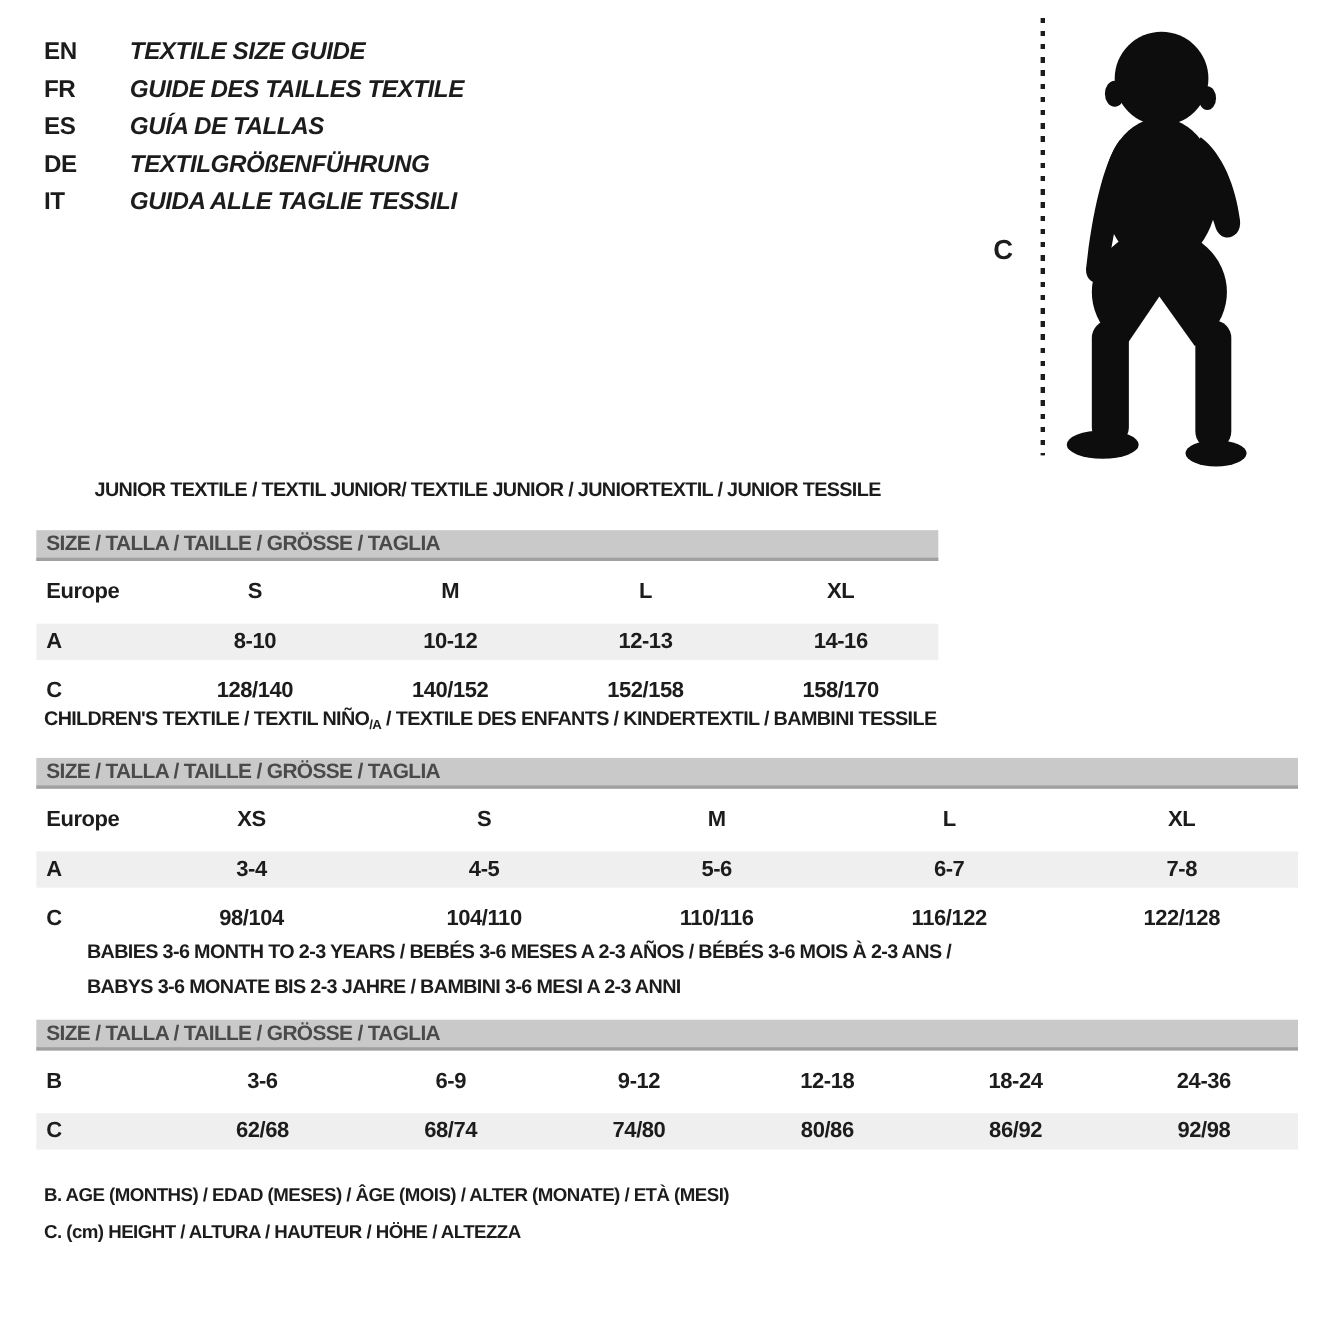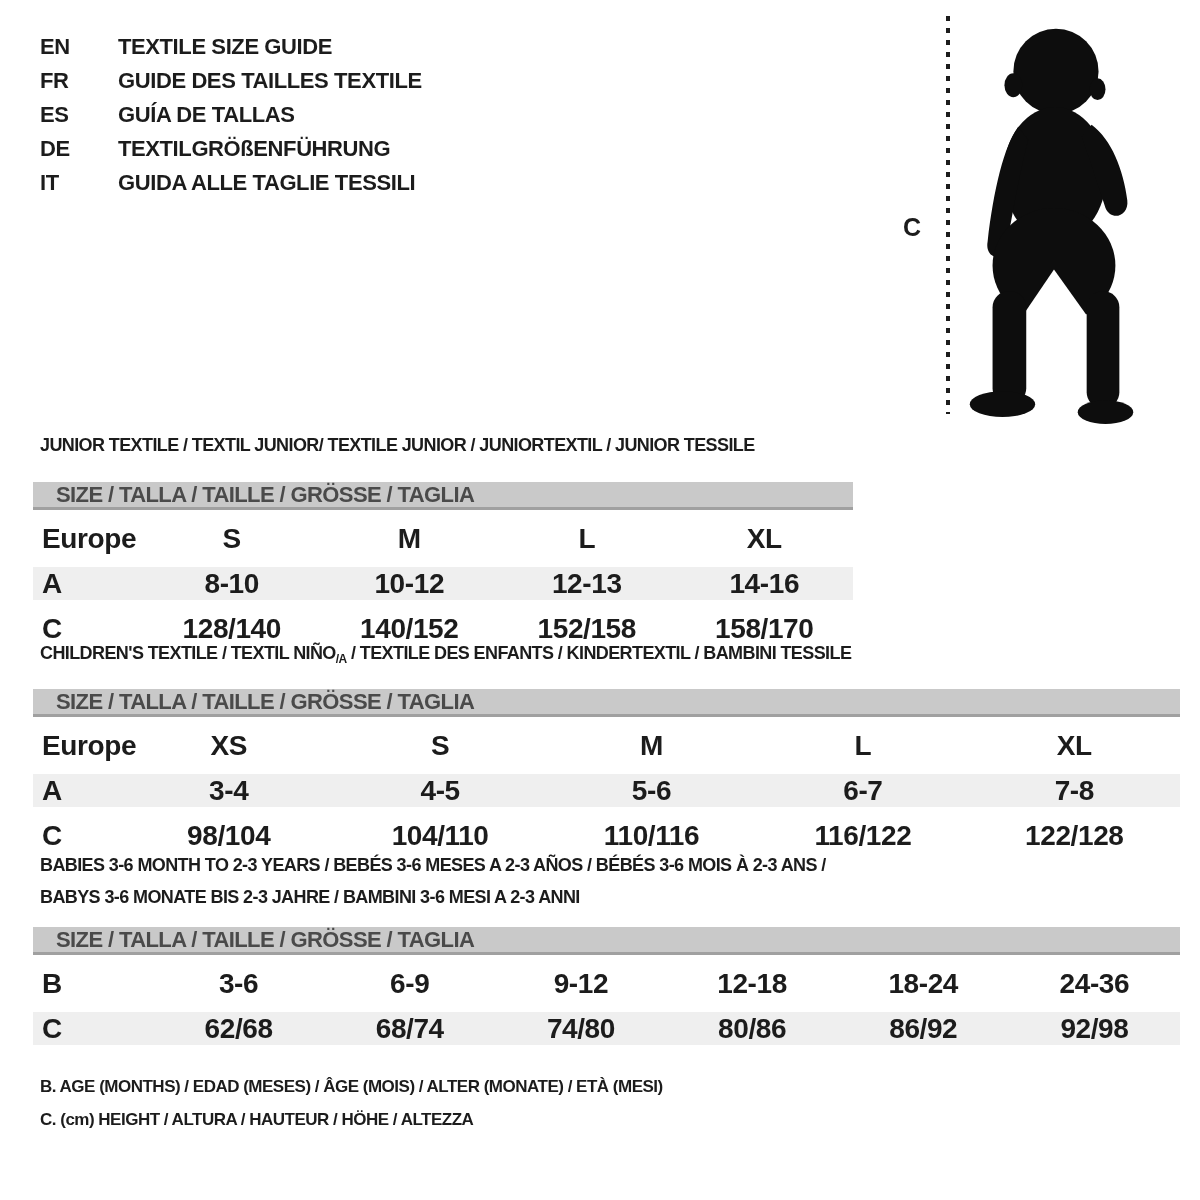--- a/index.html
+++ b/index.html
@@ -18,49 +18,49 @@
     color:var(--text);
     font-weight:bold;
     letter-spacing:-0.4px;
   }
   .page{position:relative;width:1200px;height:1200px;overflow:hidden;}
 
   
   .languages{position:absolute;left:40px;top:30px;}
   .lang-row{display:flex;line-height:34px;font-size:22px;}
   .lang-code{width:78px;flex:0 0 78px;}
-  .lang-title{white-space:nowrap;}
+  .lang-title{white-space:nowrap;font-style:italic;}
 
   
   .figure-label{position:absolute;left:903px;top:213px;font-size:25px;}
   .dash-line{
     position:absolute;left:946px;top:16px;width:4px;height:398px;
     background:repeating-linear-gradient(to bottom,var(--text) 0 5px,transparent 5px 12px);
   }
   .toddler{position:absolute;left:960px;top:6px;width:184px;height:420px;}
 
   
   .sec-heading{position:absolute;left:40px;font-size:18px;white-space:nowrap;letter-spacing:-0.6px;}
   .sec-heading sub{font-size:12px;vertical-align:-4px;}
-  .heading-junior{top:435px;}
+  .heading-junior{top:435px;margin-left:46px;}
   .heading-children{top:643px;}
-  .heading-babies{top:849px;line-height:32px;}
+  .heading-babies{top:849px;line-height:32px;margin-left:39px;}
 
   
   .tbl{position:absolute;left:33px;}
   .tbl-junior{top:482px;width:820px;}
   .tbl-children{top:689px;width:1147px;}
   .tbl-babies{top:927px;width:1147px;}
   .tbl-head{
     height:28px;line-height:25px;background:var(--header-bar-bg);
     border-bottom:3px solid var(--header-bar-border);
-    color:var(--header-bar-text);font-size:22px;padding-left:23px;
+    color:var(--header-bar-text);font-size:19px;padding-left:9px;
     margin-bottom:2px;white-space:nowrap;letter-spacing:-0.6px;
   }
-  .tbl-row{display:grid;align-items:center;height:33px;font-size:28px;margin-top:12px;}
+  .tbl-row{display:grid;align-items:center;height:33px;font-size:20px;margin-top:12px;}
   .tbl-junior .tbl-row{grid-template-columns:110px repeat(4,1fr);}
   .tbl-children .tbl-row{grid-template-columns:90px repeat(5,1fr);}
   .tbl-babies .tbl-row{grid-template-columns:120px repeat(6,1fr);}
   .tbl-row.alt{background:var(--alt-row-bg);}
   .row-label{padding-left:9px;text-align:left;}
   .cell{text-align:center;}
 
   
   .legend{position:absolute;left:40px;top:1070px;}
   .legend-line{line-height:33px;font-size:17px;white-space:nowrap;letter-spacing:-0.5px;}

